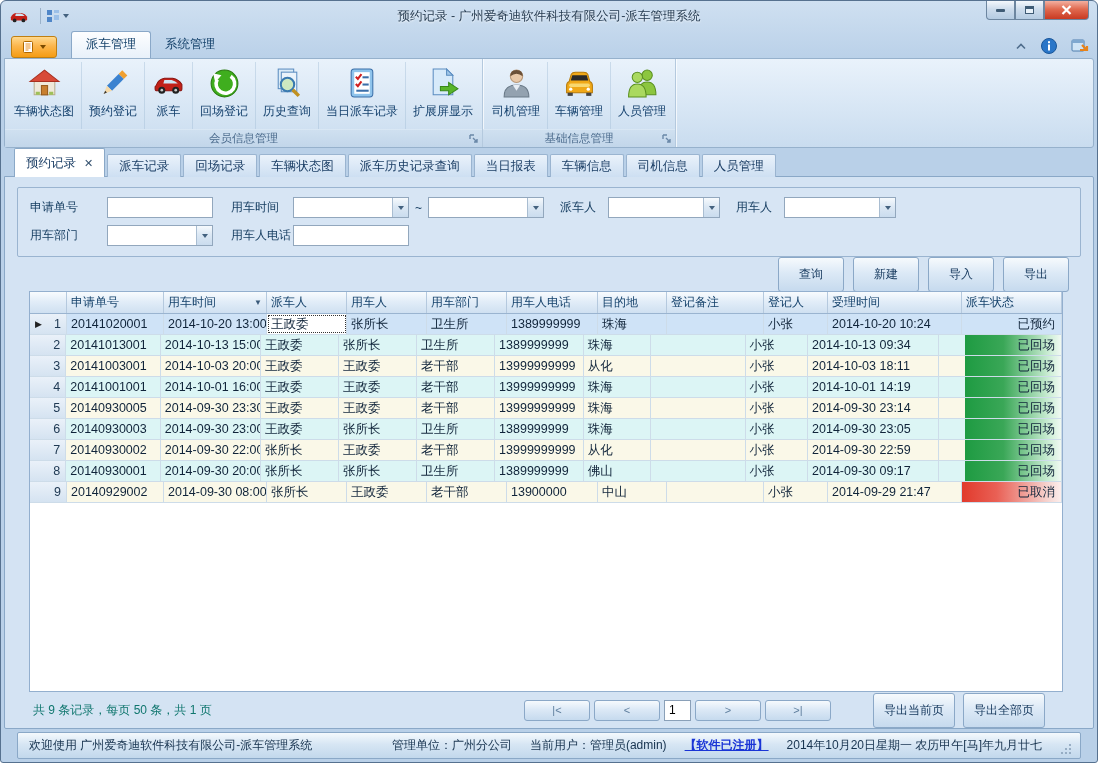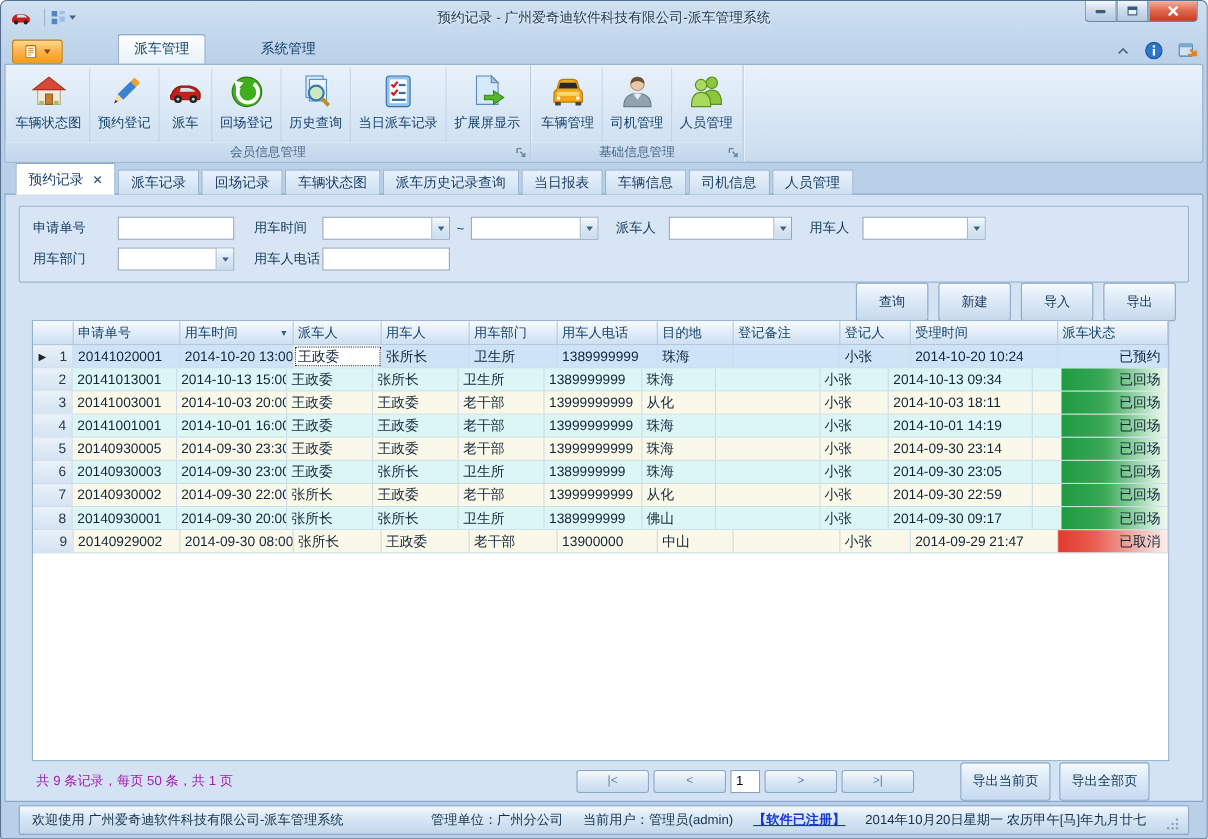--- a/index.html
+++ b/index.html
@@ -17,21 +17,21 @@
   .caret-down { width:0;height:0;border-left:3px solid transparent;border-right:3px solid transparent;border-top:4px solid #44627f; }
   .title-text { position:absolute; left:0; right:0; text-align:center; color:#243a50; text-shadow:0 1px 2px rgba(255,255,255,.9); font-size:12.5px; }
   .win-controls { margin-left:auto; display:flex; align-self:flex-start; margin-right:8px; z-index:3; }
   .wbtn { width:29px; height:19px; border:1px solid #6d86a0; border-top:none; display:flex; align-items:center; justify-content:center;
           background:linear-gradient(#f4f8fc,#cddcec 45%,#b4cbe2); cursor:pointer; }
   .wbtn.min { border-radius:0 0 0 4px; }
   .wbtn.close { width:45px; background:linear-gradient(#f3b0a0,#e06a50 45%,#c93a22); border-radius:0 0 4px 0; }
   .glyph-min { width:9px; height:3px; background:#3f5b75; border-radius:1px; }
   .glyph-max { width:9px; height:8px; border:1px solid #3f5b75; border-top:3px solid #3f5b75; background:#e8f1f9; }
   
-  .ribbon-tabrow { height:27px; display:flex; align-items:flex-end; padding:0 8px;gap:36px; }
+  .ribbon-tabrow { height:27px; display:flex; align-items:flex-end; padding:0 8px; }
   .app-btn { width:46px; height:22px; margin:0 14px 0 2px; border:1px solid #c07f12; border-radius:3px;
              background:linear-gradient(#ffd98e,#fcb64d 45%,#f59c13); display:flex; align-items:center; justify-content:center; gap:4px; cursor:pointer; }
   .rtab { padding:4px 14px 5px; font-size:12.5px; color:#15426b; cursor:pointer; }
   .rtab.active { background:linear-gradient(#fdfeff,#e8f1fa); border:1px solid #8aa8c8; border-bottom:none; border-radius:3px 3px 0 0; }
   .tabrow-right { margin-left:auto; display:flex; align-items:center; gap:14px; padding-bottom:4px; }
   .tabrow-right svg { display:block; cursor:pointer; }
   
   .ribbon { height:90px; margin:0 3px; border:1px solid #96b1cc; border-radius:0 3px 3px 3px;
             background:linear-gradient(#e9f2fb,#d6e5f4 60%,#c9dcef); display:flex; }
   .rgroup { display:flex; flex-direction:column; border-right:1px solid #b4c9de; box-shadow:1px 0 0 rgba(255,255,255,.7); }
@@ -84,21 +84,21 @@
   .tr.cyan { background:#dcf5f5; }
   .tr.cream { background:#faf8e8; }
   .td.focus { background:#fff; outline:1px dotted #333; outline-offset:-2px; }
   .td.status { justify-content:flex-end; padding-right:6px; }
   .td.status.returned { background:linear-gradient(90deg,#1e9b42 0%,#3aa757 40%,#cdeed6 88%,#f0f9f2 100%);margin-left:26px; }
   .td.status.cancelled { background:linear-gradient(90deg,#e13a2c 0%,#e96055 35%,#f6d7d3 88%,#fceeec 100%); }
   .c0{width:37px}.c1{width:97px}.c2{width:103px}.c3{width:80px}.c4{width:80px}.c5{width:80px}
   .c6{width:91px}.c7{width:69px}.c8{width:97px}.c9{width:64px}.c10{width:134px}.c11{width:100px}
   
   .pager { height:36px; display:flex; align-items:center; padding:0 48px 0 28px; }
-  .summary { color:#a21caf;text-align:center; }
+  .summary { color:#0f766e;text-align:center; }
   .pager-controls { margin-left:auto; display:flex; align-items:center; gap:4px; }
   .pbtn { width:27px; height:21px; font-size:11px; color:#5f7f9e; }
   .page-input { width:27px; height:21px; border:1px solid #8aa0b8; background:#fff; font:inherit; text-align:left; padding:0 4px; }
   .export-group { display:flex; gap:8px; margin-left:38px; }
   
   .statusbar { height:27px; margin:3px 16px 3px; border:1px solid #8aa8c7; border-radius:2px;
                background:linear-gradient(#f4f9fd,#d7e6f4 45%,#c2d8ec); display:flex; align-items:center; padding:0 8px 0 11px; gap:18px; }
   .statusbar .sp { flex:1; }
   .license { color:#1a35d6; text-decoration:underline; font-weight:bold; cursor:pointer; white-space:nowrap; }
   .sbtext { white-space:nowrap; color:#16324e; }
@@ -248,38 +248,38 @@
           <path d="M1 1 h4 M1 1 v4" stroke="#6a88a8" stroke-width="1.4" fill="none"></path>
           <path d="M4 4 l4 4 M8 5 v3 h-3" stroke="#6a88a8" stroke-width="1.4" fill="none"></path>
         </svg>
       </div>
     </div>
 
     <div class="rgroup">
       <div class="rbuttons">
         <div class="rbtn">
           <svg viewBox="0 0 32 32">
+            <circle cx="16" cy="9" r="6" fill="#e8c8a8" stroke="#b89878"></circle>
+            <path d="M16 3 Q10 3 10 9 Q13 6.5 16 6.5 Q19 6.5 22 9 Q22 3 16 3 Z" fill="#6a5038"></path>
+            <path d="M4 29 Q4 17.5 16 17.5 Q28 17.5 28 29 Z" fill="#93a2b0" stroke="#6a7a88"></path>
+            <path d="M12.5 17.8 L16 23 L19.5 17.8 Q16 16.5 12.5 17.8 Z" fill="#e8eef4"></path>
+          </svg>
+          <span class="lbl">司机管理</span>
+        </div>
+        <div class="rbtn">
+          <svg viewBox="0 0 32 32">
             <path d="M6 14 L8 7 Q9 5 12 5 H20 Q23 5 24 7 L26 14 Q28.5 15 28.5 18 V25 H3.5 V18 Q3.5 15 6 14 Z" fill="#f0a818" stroke="#b87a08"></path>
             <path d="M9 8 H23 L24.5 13 H7.5 Z" fill="#2a2a2a"></path>
             <rect x="6" y="16" width="20" height="3.5" rx="1.7" fill="#f8d870"></rect>
             <rect x="4.5" y="25" width="5" height="3" fill="#444"></rect>
               <rect x="22.5" y="25" width="5" height="3" fill="#444"></rect>
             <circle cx="7.5" cy="21.5" r="1.6" fill="#fff"></circle>
               <circle cx="24.5" cy="21.5" r="1.6" fill="#fff"></circle>
           </svg>
           <span class="lbl">车辆管理</span>
-        </div>
-        <div class="rbtn">
-          <svg viewBox="0 0 32 32">
-            <circle cx="16" cy="9" r="6" fill="#e8c8a8" stroke="#b89878"></circle>
-            <path d="M16 3 Q10 3 10 9 Q13 6.5 16 6.5 Q19 6.5 22 9 Q22 3 16 3 Z" fill="#6a5038"></path>
-            <path d="M4 29 Q4 17.5 16 17.5 Q28 17.5 28 29 Z" fill="#93a2b0" stroke="#6a7a88"></path>
-            <path d="M12.5 17.8 L16 23 L19.5 17.8 Q16 16.5 12.5 17.8 Z" fill="#e8eef4"></path>
-          </svg>
-          <span class="lbl">司机管理</span>
         </div>
         <div class="rbtn">
           <svg viewBox="0 0 32 32">
             <circle cx="20.5" cy="8" r="5" fill="#8cc63f" stroke="#5a9020"></circle>
             <path d="M12 27 Q12 14.5 20.5 14.5 Q29 14.5 29 27 Z" fill="#8cc63f" stroke="#5a9020"></path>
             <circle cx="11" cy="10" r="5" fill="#aad95f" stroke="#5a9020"></circle>
             <path d="M2.5 29 Q2.5 16.5 11 16.5 Q19.5 16.5 19.5 29 Z" fill="#aad95f" stroke="#5a9020"></path>
           </svg>
           <span class="lbl">人员管理</span>
         </div>

